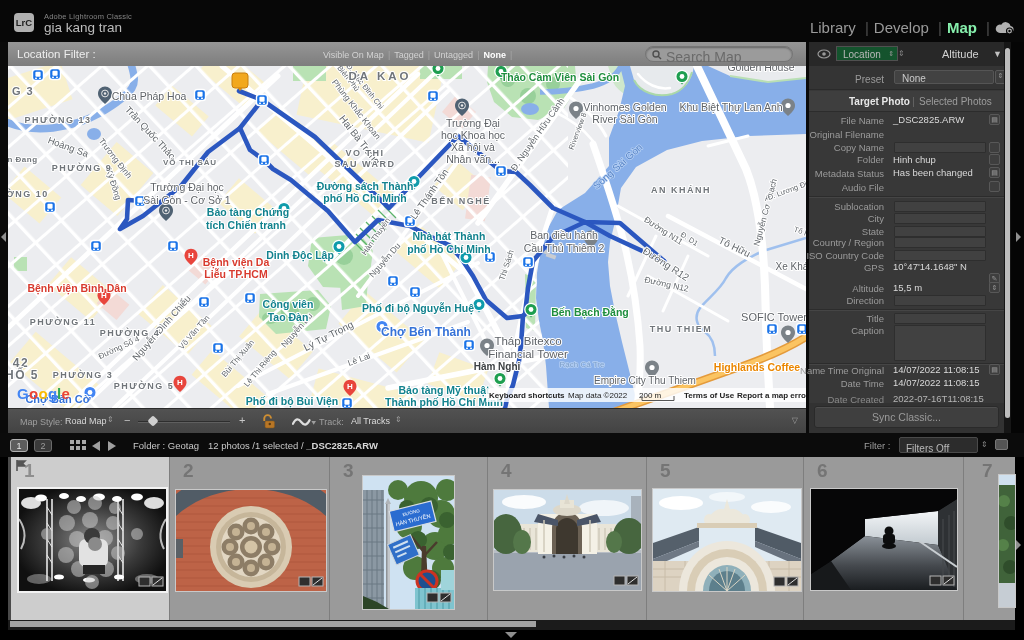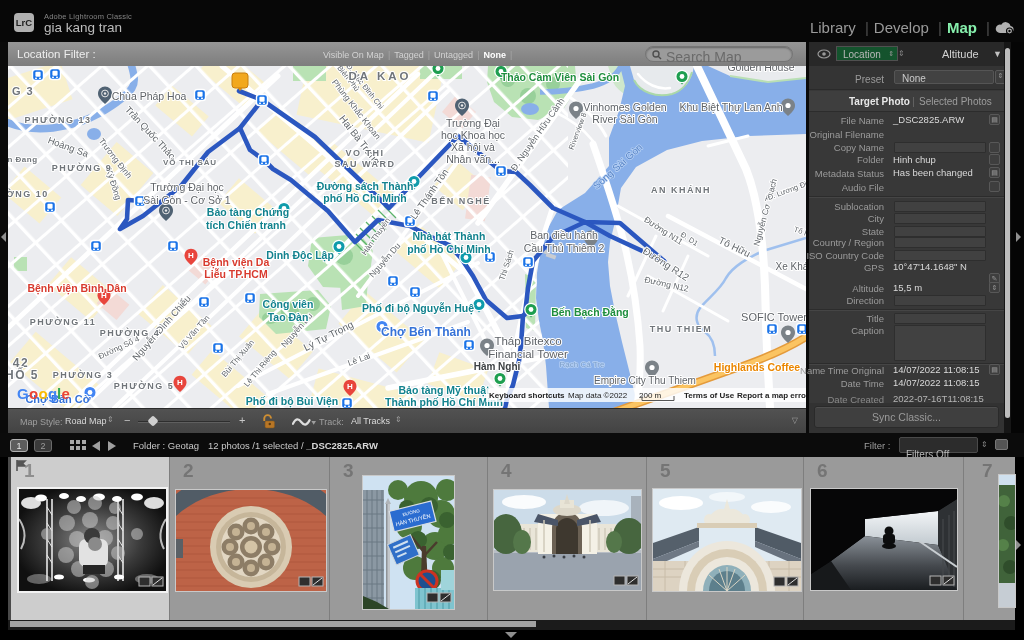--- a/index.html
+++ b/index.html
@@ -584,21 +584,21 @@
           <rect x="12" y="6" width="4" height="4"></rect>
         </g>
       </svg>
     <div class="abs" style="left:92px;top:8px;width:0;height:0;border-top:5px solid transparent;border-bottom:5px solid transparent;border-right:8px solid #9f9f9f;"></div>
     <div class="abs" style="left:108px;top:8px;width:0;height:0;border-top:5px solid transparent;border-bottom:5px solid transparent;border-left:8px solid #9f9f9f;"></div>
     <span class="abs" style="left:133px;top:7px;color:#c9c9c9;font-size:9.5px;">Folder : Geotag</span>
     <span class="abs" style="left:208px;top:7px;color:#c9c9c9;font-size:9.5px;">12 photos /1 selected / <b style="font-weight:bold;color:#d8d8d8">_DSC2825.ARW</b></span>
     <span class="abs" style="left:356px;top:9px;color:#9a9a9a;font-size:7px;">▼</span>
     <span class="abs" style="left:864px;top:7px;color:#9f9f9f;font-size:9.5px;">Filter :</span>
     <div class="abs" style="left:899px;top:4px;width:79px;height:16px;background:#2c2c2c;border:1px solid #4a4a4a;border-radius:2px;color:#b9b9b9;font-size:10px;">
-        <span style="position:absolute;left:6px;top:11px;">Filters Off</span>
+        <span style="position:absolute;left:6px;top:5px;">Filters Off</span>
       </div>
     <span class="abs" style="left:981px;top:7px;color:#888;font-size:8px;">⇕</span>
     <div class="abs" style="left:995px;top:6px;width:13px;height:11px;background:#555;border:1px solid #777;border-radius:2px;"></div>
   </div>
   <div id="fcells" class="abs">
     <div class="abs" style="left:0;top:0;width:3px;height:163px;background:#4a4a4a;"></div>
 
     <div class="cell" style="left:3px;width:159px;background:#cdcdcd;">
       <svg class="abs" style="left:5px;top:3px" width="11" height="11" viewBox="0 0 11 11">
           <path d="M1,0 L1,11 M1,1 L9,1 L6.5,3.5 L9,6 L1,6" stroke="#555" stroke-width="1.6" fill="#555"></path>

